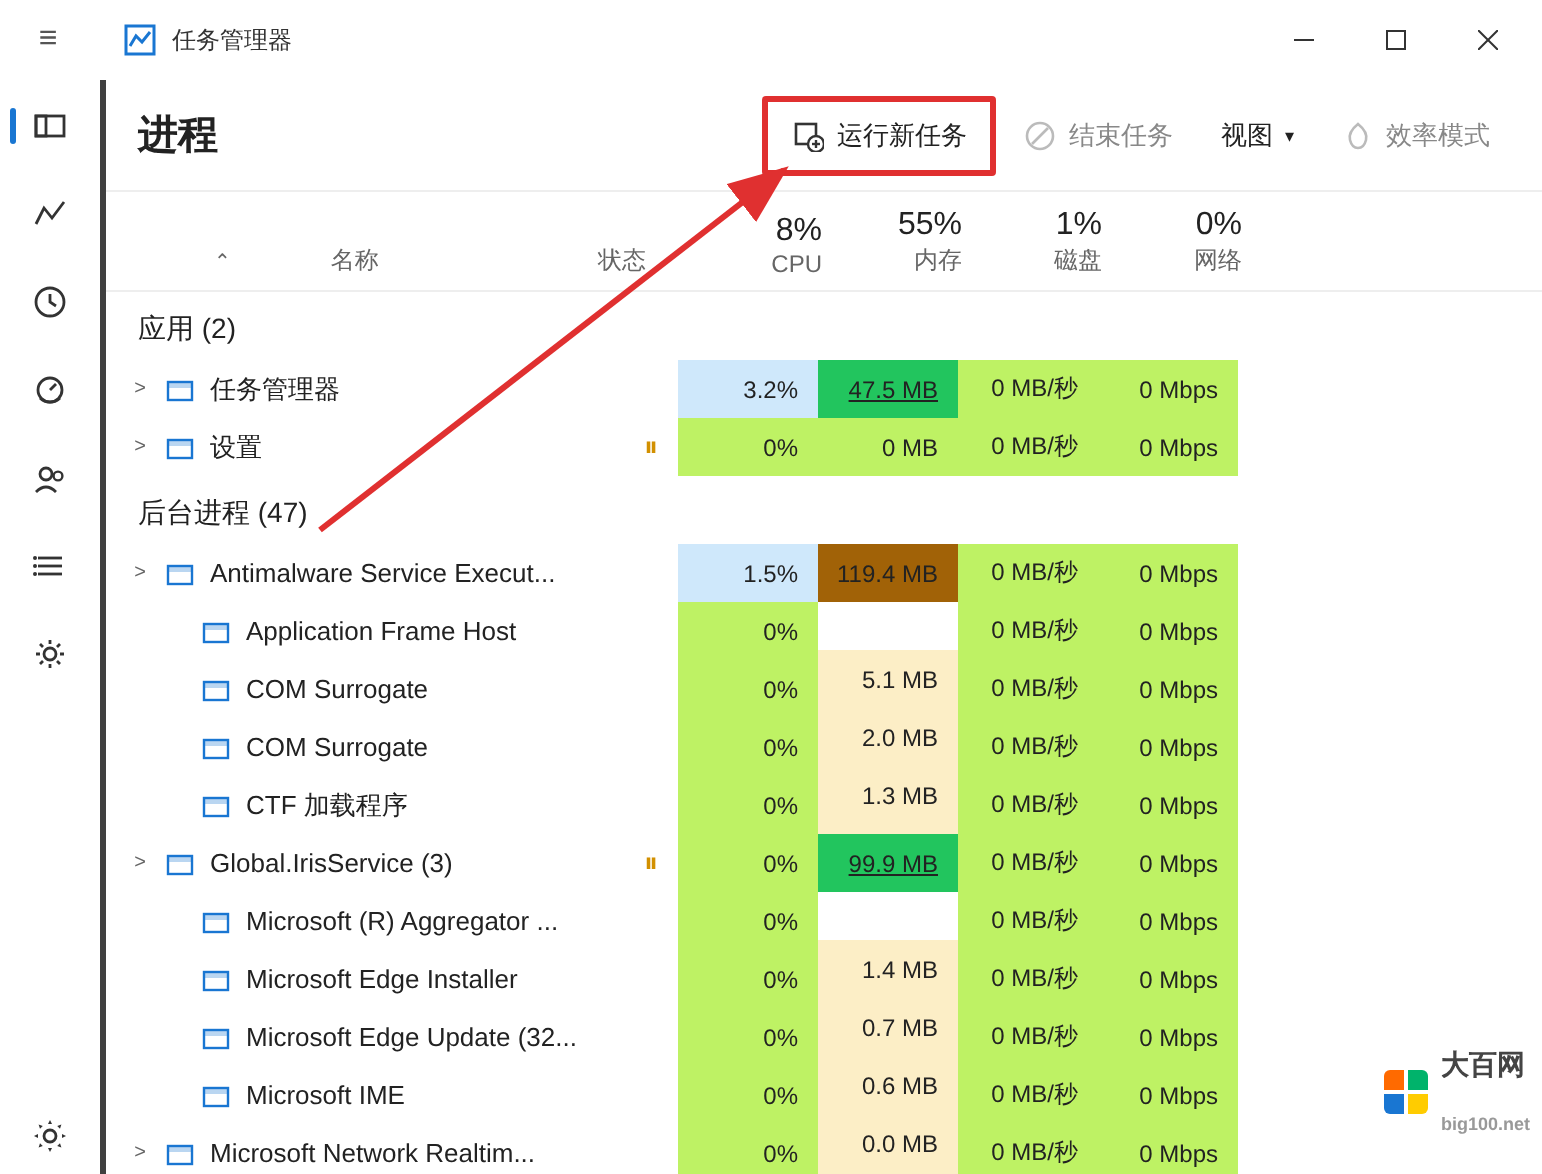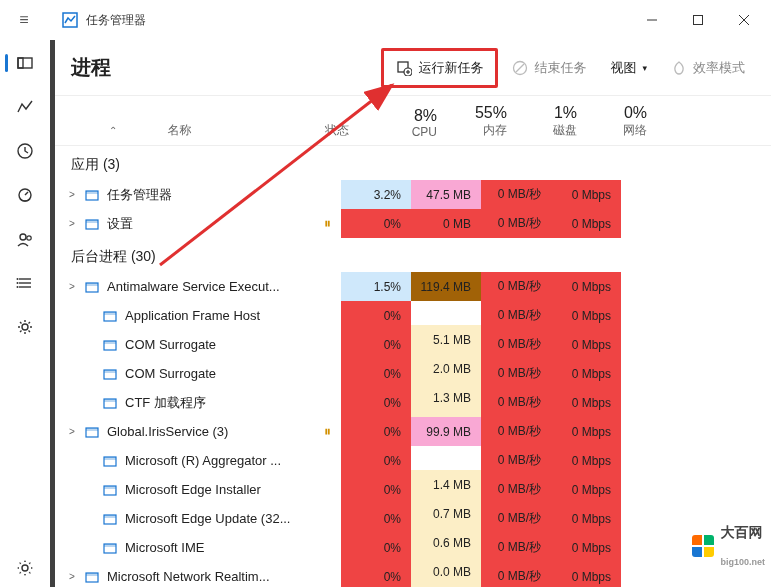--- a/index.html
+++ b/index.html
@@ -12,50 +12,50 @@
 .win-controls { margin-left: auto; display: flex; }
 .win-btn { width: 46px; height: 32px; display: flex; align-items: center; justify-content: center; font-size: 11px; color: #333; cursor: pointer; }
 
 .body-wrap { display: flex; height: calc(100% - 40px); }
 
 .sidebar { width: 50px; display: flex; flex-direction: column; align-items: center; padding-top: 4px; gap: 6px; }
 .side-item { width: 40px; height: 38px; display: flex; align-items: center; justify-content: center; border-radius: 6px; cursor: pointer; color: #444; position: relative; }
 .side-item.active::before { content: ""; position: absolute; left: 0px; top: 10px; width: 3px; height: 18px; background: #1976d2; border-radius: 2px; }
 .side-spacer { flex: 1; }
 
-.main { flex: 1; display: flex; flex-direction: column; border-left: 5px solid #404040; }
+.main { flex: 1; display: flex; flex-direction: column; border-left: 3px solid #404040; }
 
 .pagebar { height: 56px; display: flex; align-items: center; padding: 0 16px; border-bottom: 1px solid #eee; }
 .page-title { font-size: 20px; font-weight: 600; color: #222; }
 .actions { margin-left: auto; display: flex; align-items: center; gap: 4px; }
 .action-btn { height: 34px; padding: 0 10px; display: flex; align-items: center; gap: 6px; font-size: 13px; color: #888; cursor: pointer; border-radius: 4px; }
 .action-btn.strong { color: #222; }
 .highlight-box { border: 3px solid #e03030; border-radius: 2px; padding: 0 2px; }
 
 .col-header { display: flex; align-items: flex-end; padding: 6px 10px 6px 16px; font-size: 12px; color: #666; border-bottom: 1px solid #eee; height: 50px; }
 .col-name { flex: 0 0 230px; display: flex; align-items: center; gap: 50px; }
 .sort-icon { font-size: 10px; color: #666; margin-left: 38px; }
-.col-status { flex: 0 0 50px; margin-left: 24px; }
+.col-status { flex: 0 0 50px; }
 .metric-col { flex: 0 0 70px; text-align: right; padding-right: 8px; }
 .metric-big { font-size: 16px; color: #222; display: block; }
 .metric-lbl { font-size: 12px; color: #666; }
 
 .rows { flex: 1; overflow: hidden; }
 .group-header { padding: 10px 16px 6px; font-size: 14px; color: #222; }
 .row { display: flex; align-items: center; height: 29px; font-size: 13px; color: #222; }
 .row .exp { width: 18px; text-align: center; color: #666; font-size: 10px; cursor: pointer; }
 .row .icon { width: 18px; height: 16px; margin: 0 6px 0 2px; display: inline-flex; align-items: center; justify-content: center; }
 .row .name { flex: 0 0 236px; display: flex; align-items: center; padding-left: 8px; overflow: hidden; white-space: nowrap; }
 .row .name.indent { padding-left: 26px; }
 .row .status { flex: 0 0 50px; text-align: right; padding-right: 10px; color: #d29000; font-size: 14px; }
 .row .cell { flex: 0 0 70px; text-align: right; padding-right: 10px; height: 100%; display: flex; align-items: center; justify-content: flex-end; font-size: 12px; }
-.heat0 { background: #ef4444; }
+.heat0 { background: #bef264; }
 .heat1 { background: #fceec6; margin-top: 48px; }
 .heat-blue1 { background: #cfe8fb; }
-.heat-blue2 { background: #f9a8d4; }
+.heat-blue2 { background: #22c55e; text-decoration: underline; }
 .heat-blue3 { background: #a16207; }
 
 .arrow-line { position: absolute; pointer-events: none; }
 
 .watermark { position: absolute; right: 6px; bottom: 20px; display: flex; align-items: center; gap: 6px; font-size: 14px; color: #444; font-weight: 600; }
 .wm-logo { width: 22px; height: 22px; display: grid; grid-template-columns: 1fr 1fr; grid-template-rows: 1fr 1fr; gap: 2px; }
 .wm-logo span:nth-child(1){background:#ff6a00;border-top-left-radius:3px;} .wm-logo span:nth-child(2){background:#00b36b;border-top-right-radius:3px;} .wm-logo span:nth-child(3){background:#1976d2;border-bottom-left-radius:3px;} .wm-logo span:nth-child(4){background:#ffcc00;border-bottom-right-radius:3px;}
 .wm-sub { font-size: 9px; color: #999; display: block; line-height: 1; margin-top: 16px; }
 
 svg { display: block; }
@@ -199,21 +199,21 @@
         <span>名称</span>
       </div>
       <div class="col-status"><span>状态</span></div>
       <div class="metric-col"><span class="metric-big">8%</span><span class="metric-lbl">CPU</span></div>
       <div class="metric-col"><span class="metric-big">55%</span><span class="metric-lbl">内存</span></div>
       <div class="metric-col"><span class="metric-big">1%</span><span class="metric-lbl">磁盘</span></div>
       <div class="metric-col"><span class="metric-big">0%</span><span class="metric-lbl">网络</span></div>
     </div>
 
     <div class="rows" id="rows">
-        <div class="group-header">应用 (3)</div>
+        <div class="group-header">应用 (2)</div>
         <div class="row">
           <div class="name">
             <span class="exp">&gt;</span>
             <span class="icon">
               <svg width="14" height="14">
                 <rect x="1" y="3" width="12" height="9" fill="none" stroke="#1976d2" stroke-width="1.2"></rect>
                 <rect x="1" y="3" width="12" height="3" fill="#1976d2" opacity="0.3"></rect>
               </svg>
             </span>
             <span>任务管理器</span>
@@ -234,21 +234,21 @@
               </svg>
             </span>
             <span>设置</span>
           </div>
           <div class="status">⏸</div>
           <div class="cell heat0">0%</div>
           <div class="cell heat0">0 MB</div>
           <div class="cell heat0">0 MB/秒</div>
           <div class="cell heat0">0 Mbps</div>
         </div>
-        <div class="group-header">后台进程 (30)</div>
+        <div class="group-header">后台进程 (47)</div>
         <div class="row">
           <div class="name">
             <span class="exp">&gt;</span>
             <span class="icon">
               <svg width="14" height="14">
                 <rect x="1" y="3" width="12" height="9" fill="none" stroke="#1976d2" stroke-width="1.2"></rect>
                 <rect x="1" y="3" width="12" height="3" fill="#1976d2" opacity="0.3"></rect>
               </svg>
             </span>
             <span>Antimalware Service Execut...</span>

